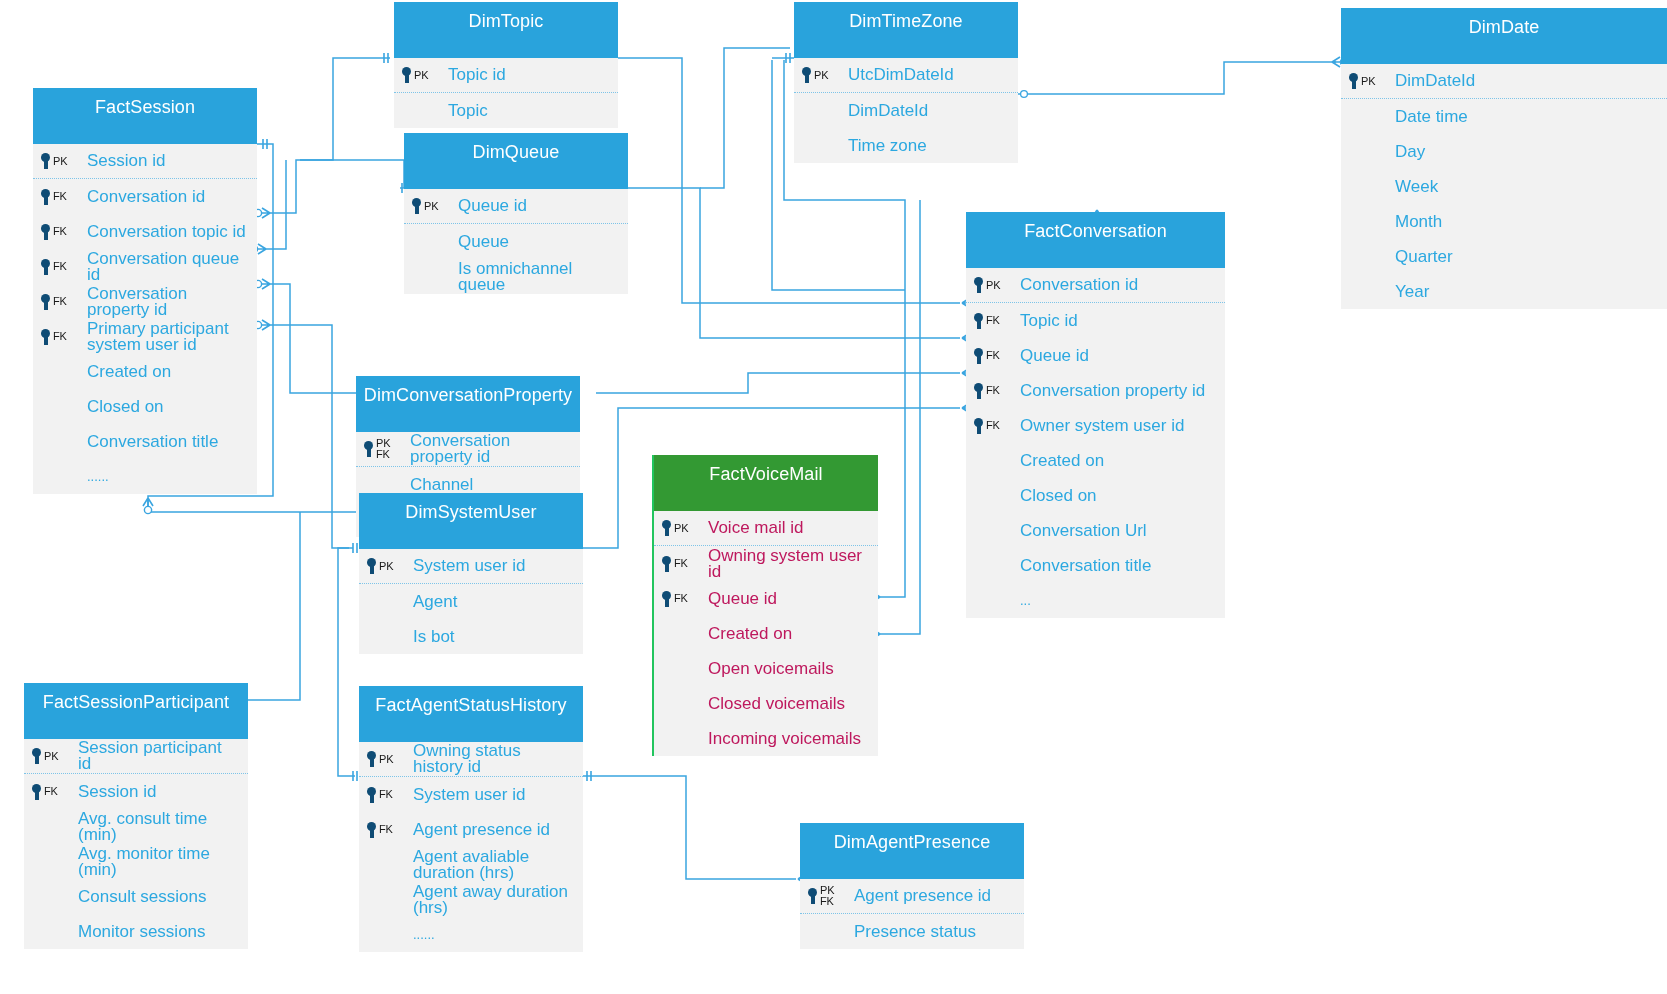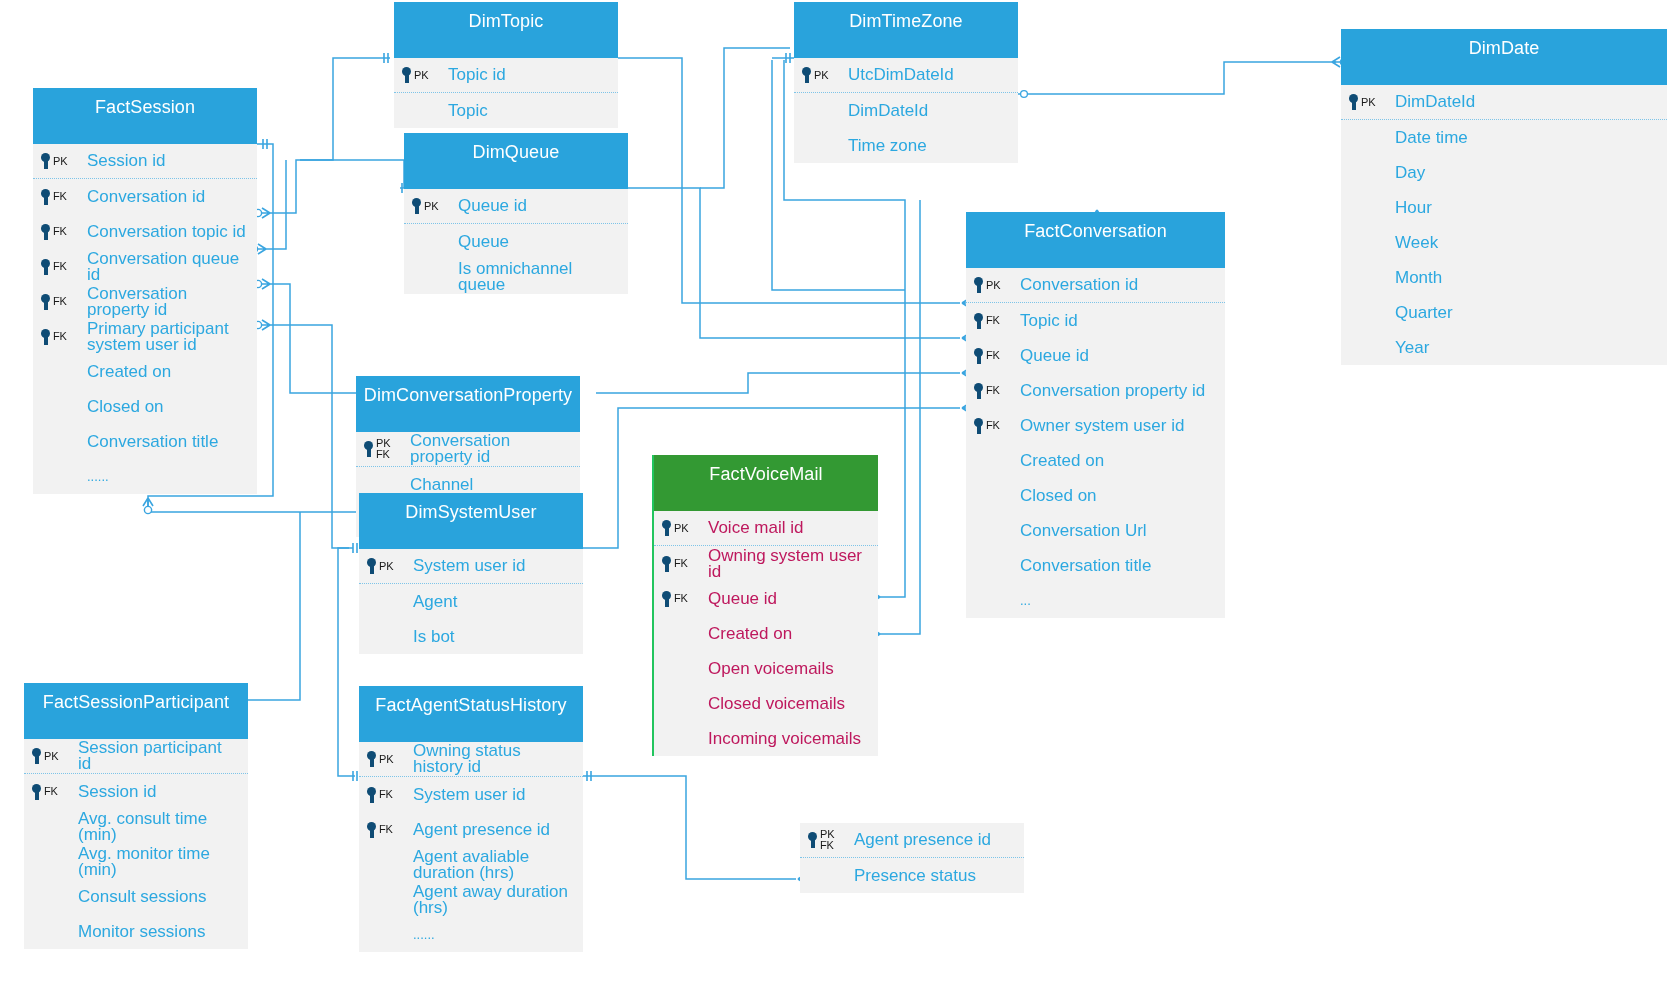--- a/index.html
+++ b/index.html
@@ -338,41 +338,37 @@
         <div class="row">
           <div class="keycell"></div>
           <div class="fieldname">DimDateId</div>
         </div>
         <div class="row">
           <div class="keycell"></div>
           <div class="fieldname">Time zone</div>
         </div>
       </div>
     </div>
-    <div class="entity" style="left: 1341px; top: 8px; width: 326px; margin-top: 21px;">
+    <div class="entity" style="left: 1341px; top: 8px; width: 326px;">
       <div class="entity-header">DimDate</div>
       <div class="entity-body">
         <div class="row pk-row">
           <div class="keycell">
             <span class="keyicon"></span>
             <span class="keylabel">PK</span>
           </div>
           <div class="fieldname">DimDateId</div>
         </div>
         <div class="row">
           <div class="keycell"></div>
           <div class="fieldname">Date time</div>
         </div>
         <div class="row">
           <div class="keycell"></div>
           <div class="fieldname">Day</div>
-        </div>
-        <div class="row">
-          <div class="keycell"></div>
-          <div class="fieldname">Hour</div>
         </div>
         <div class="row">
           <div class="keycell"></div>
           <div class="fieldname">Week</div>
         </div>
         <div class="row">
           <div class="keycell"></div>
           <div class="fieldname">Month</div>
         </div>
         <div class="row">
@@ -597,20 +593,21 @@
           <div class="keycell"></div>
           <div class="fieldname">Agent away duration (hrs)</div>
         </div>
         <div class="row">
           <div class="keycell"></div>
           <div class="ellipsis">......</div>
         </div>
       </div>
     </div>
     <div class="entity" style="left: 800px; top: 823px; width: 224px;">
+      <div class="entity-header">DimAgentPresence</div>
       <div class="entity-body">
         <div class="row pk-row">
           <div class="keycell">
             <span class="keyicon"></span>
             <span class="keylabel stacked">
               <span>PK</span>
               <span>FK</span>
             </span>
           </div>
           <div class="fieldname">Agent presence id</div>

